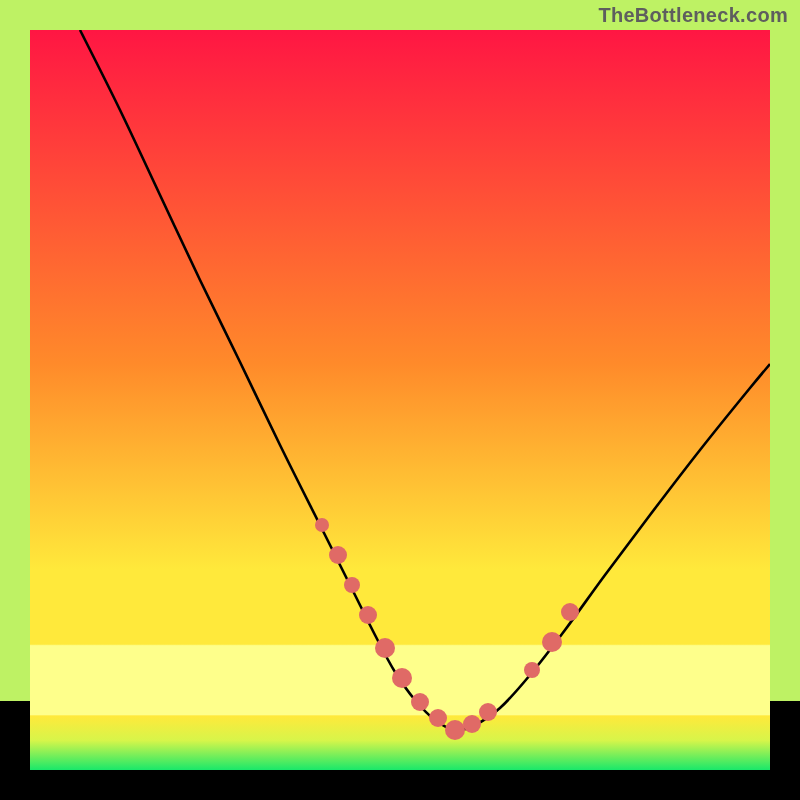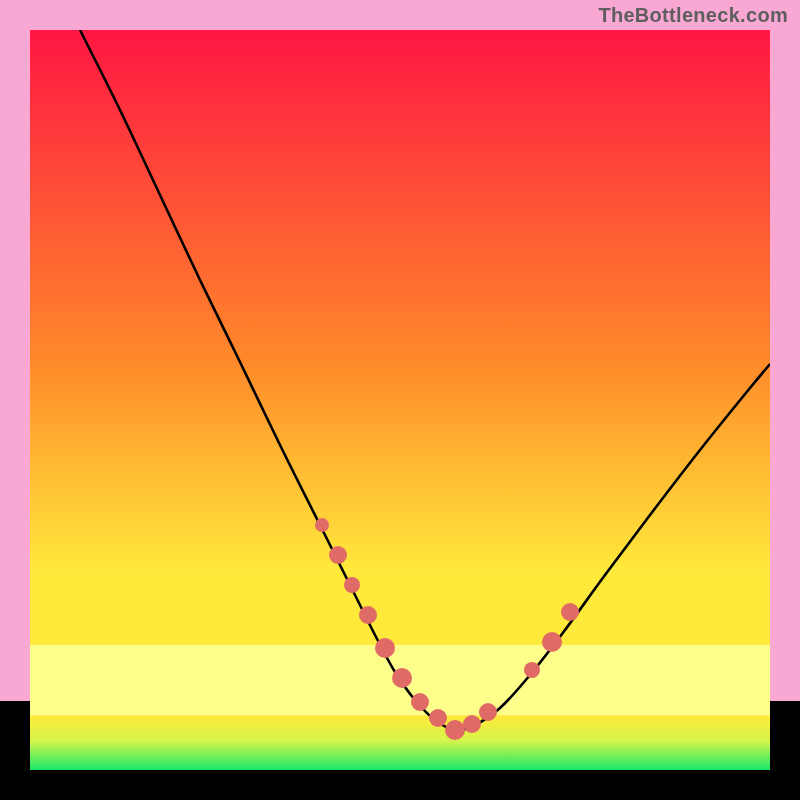--- a/index.html
+++ b/index.html
@@ -10,21 +10,21 @@
     background: #000;
     font-family: Arial, Helvetica, sans-serif;
     overflow: hidden;
   }
   .frame {
     position: absolute;
     top: 0;
     left: 0;
     width: 800px;
     height: 701px;
-    background: #f9a8d4;
+    background: #bef264;
   }
   .plot-area {
     position: absolute;
     top: 30px;
     left: 30px;
     width: 740px;
     height: 740px;
     overflow: hidden;
   }
   .watermark {

